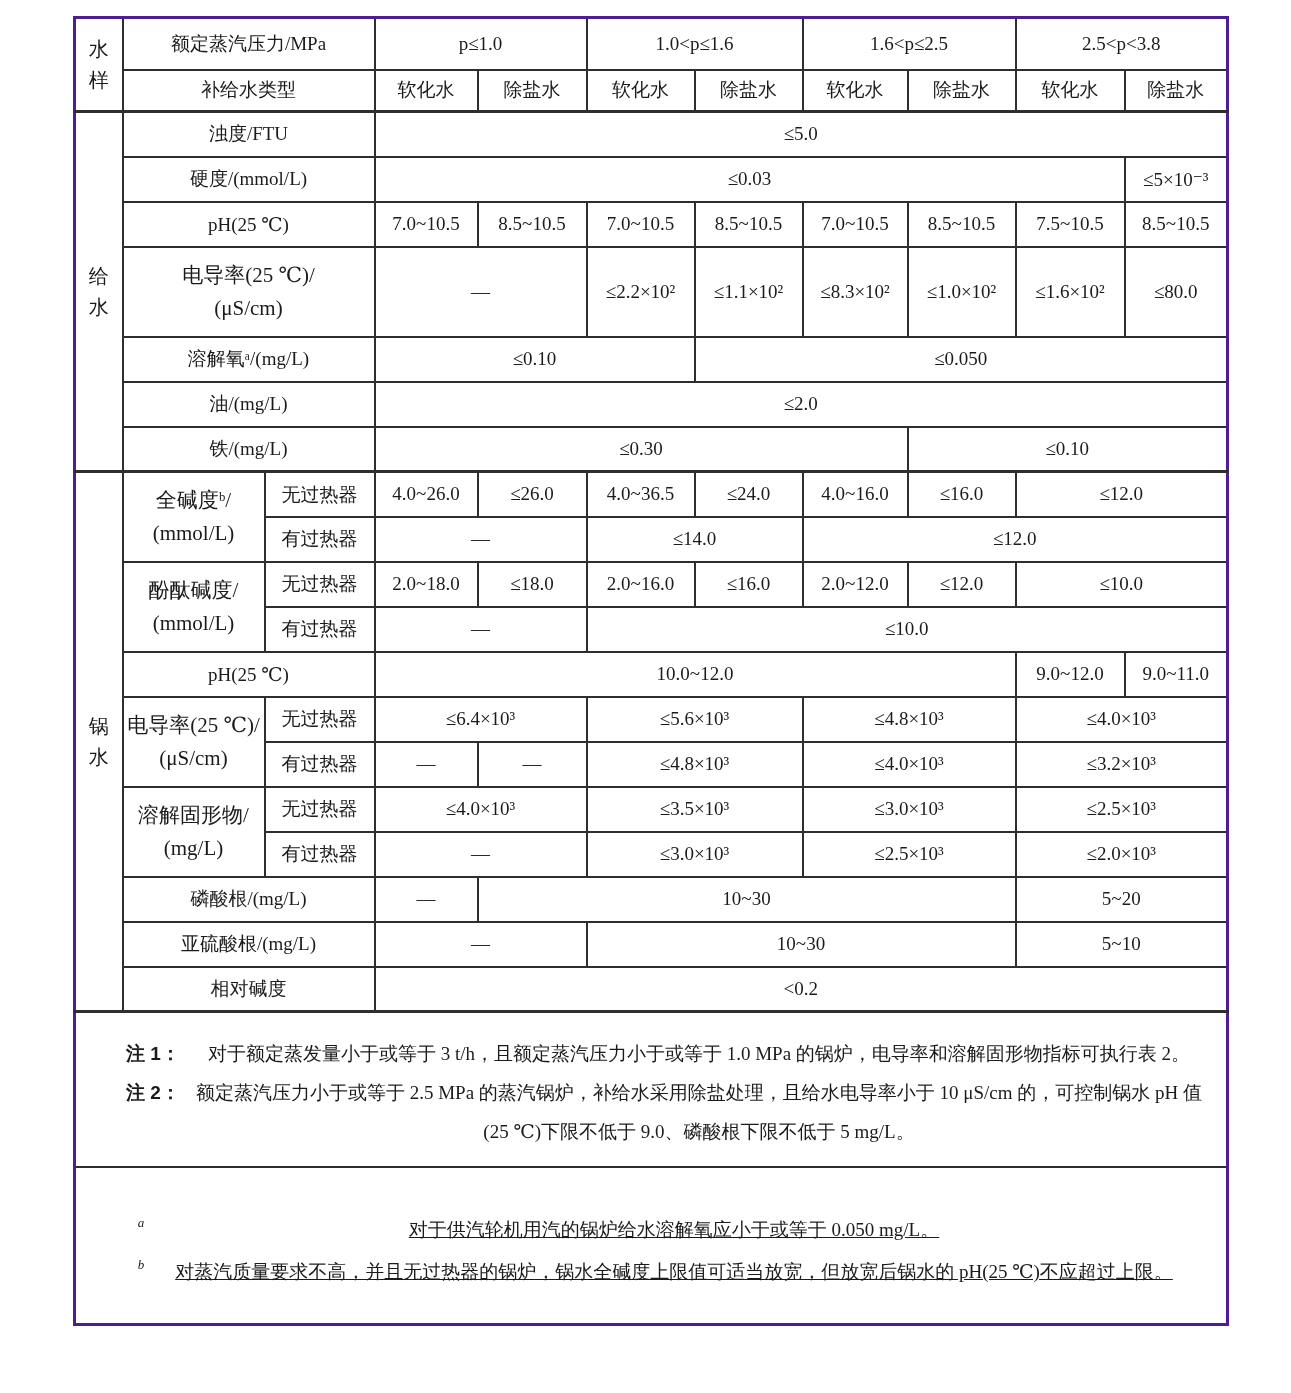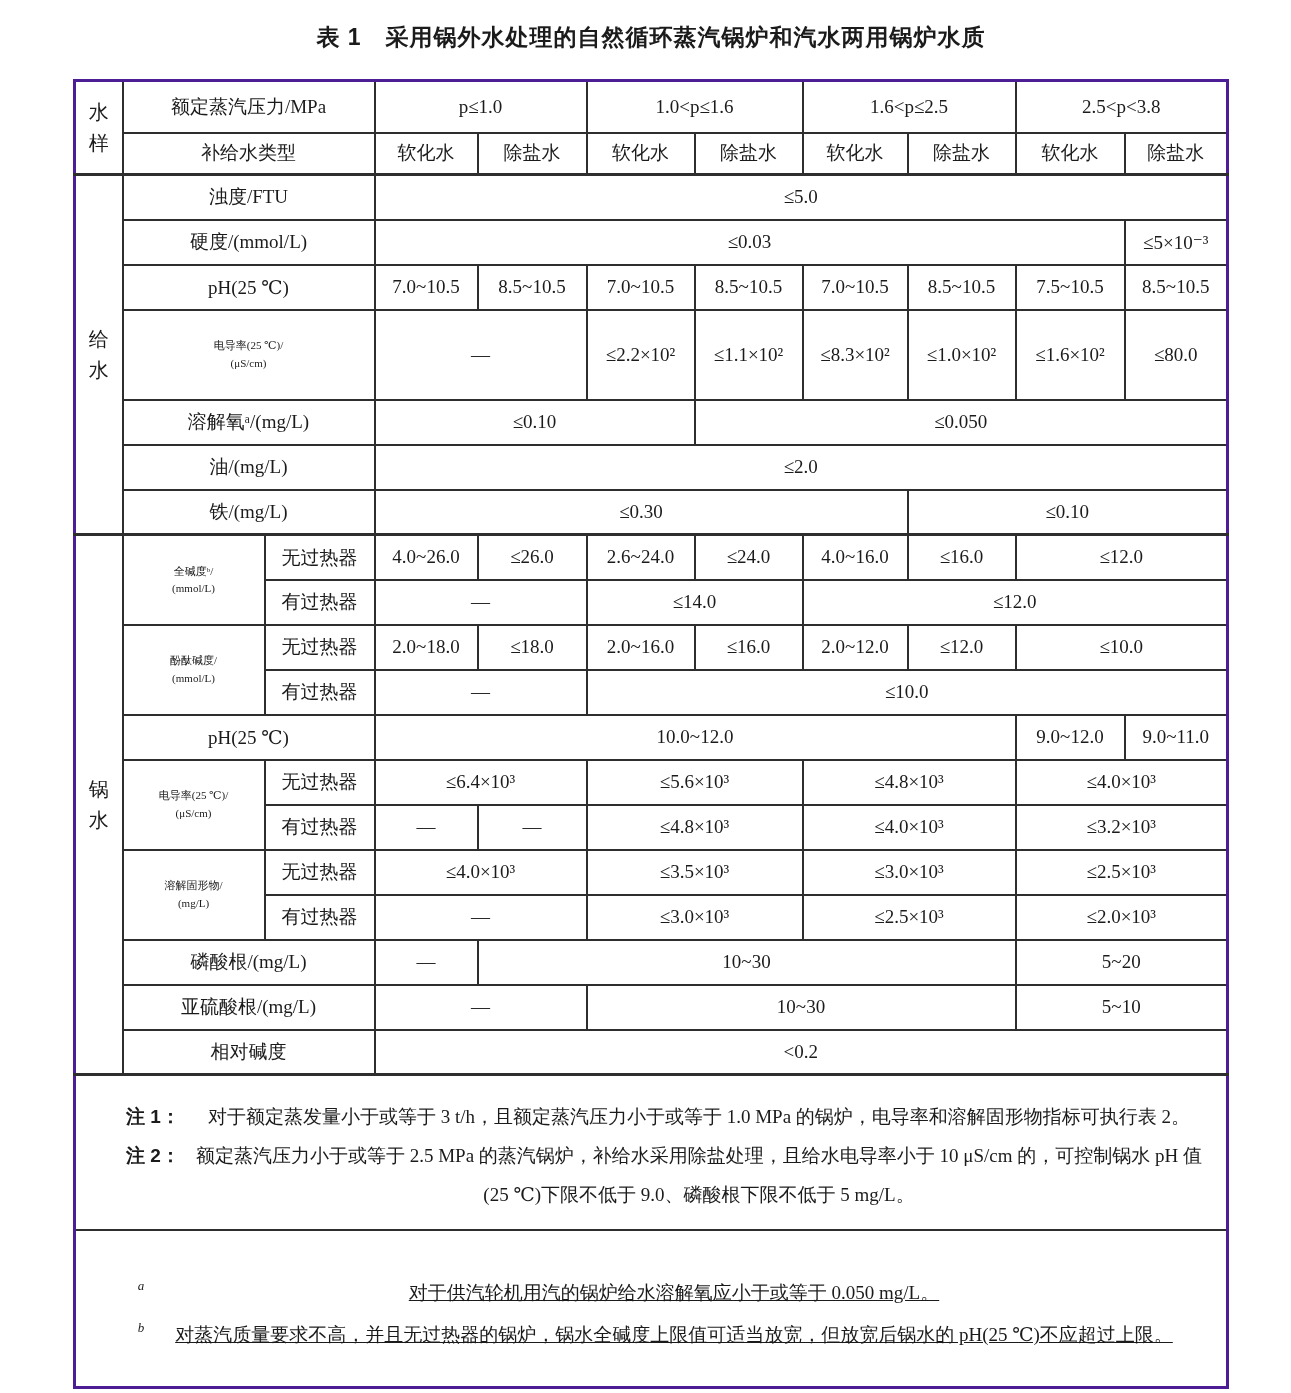--- a/index.html
+++ b/index.html
@@ -29,21 +29,21 @@
   tr.r-head2 { height:42px; }
   tr.r-tall  { height:90px; }
   tr.r-notes { height:155px; }
   tr.r-foot  { height:158px; }
   tr.sec td { border-top-width:3px;margin-left:31px; }
   .vcell span {
     display:inline-block; width:1.15em; word-break:break-all;
     line-height:1.55; font-size:20px;
   }
   .lbl { font-size:19px; }
-  .lbl2 { font-size:11px; white-space:nowrap; line-height:1.55; }
+  .lbl2 { font-size:21px; white-space:nowrap; line-height:1.55; }
   .num { white-space:nowrap; }
   .notes-cell {
     text-align:left; vertical-align:top;
     padding:12px 20px 6px 38px !important;
   }
   .note { display:flex; line-height:39px; font-size:19px;justify-content:center; }
   .note-tag {
     font-family:"Liberation Sans","DejaVu Sans",sans-serif;
     font-weight:bold; width:78px; flex:none;
   }
@@ -57,21 +57,20 @@
     width:30px; flex:none; font-size:13px;
     position:relative; top:-7px; font-style:italic;
   }
   .fn-text { flex:1;text-decoration:underline; }
 </style>
 </head>
 <body>
 
 <div class="page">
 
-  <div class="table-title">表 1　采用锅外水处理的自然循环蒸汽锅炉和汽水两用锅炉水质</div>
 
   <table class="std">
     <colgroup>
       <col style="width:48px">
         <col style="width:142px">
         <col style="width:110px">
       <col style="width:103px">
         <col style="width:109px">
         <col style="width:108px">
       <col style="width:108px">
@@ -153,21 +152,21 @@
 
     <tr class="sec">
       <td rowspan="12" class="vcell"><span>锅水</span></td>
       <td rowspan="2">
         <div class="lbl2">全碱度ᵇ/</div>
         <div class="lbl2">(mmol/L)</div>
       </td>
       <td class="lbl2">无过热器</td>
       <td class="num">4.0~26.0</td>
       <td class="num">≤26.0</td>
-      <td class="num">2.6~24.0</td>
+      <td class="num">4.0~36.5</td>
       <td class="num">≤24.0</td>
       <td class="num">4.0~16.0</td>
       <td class="num">≤16.0</td>
       <td colspan="2" class="num">≤12.0</td>
     </tr>
     <tr>
       <td class="lbl2">有过热器</td>
       <td colspan="2">—</td>
       <td colspan="2" class="num">≤14.0</td>
       <td colspan="4" class="num">≤12.0</td>

